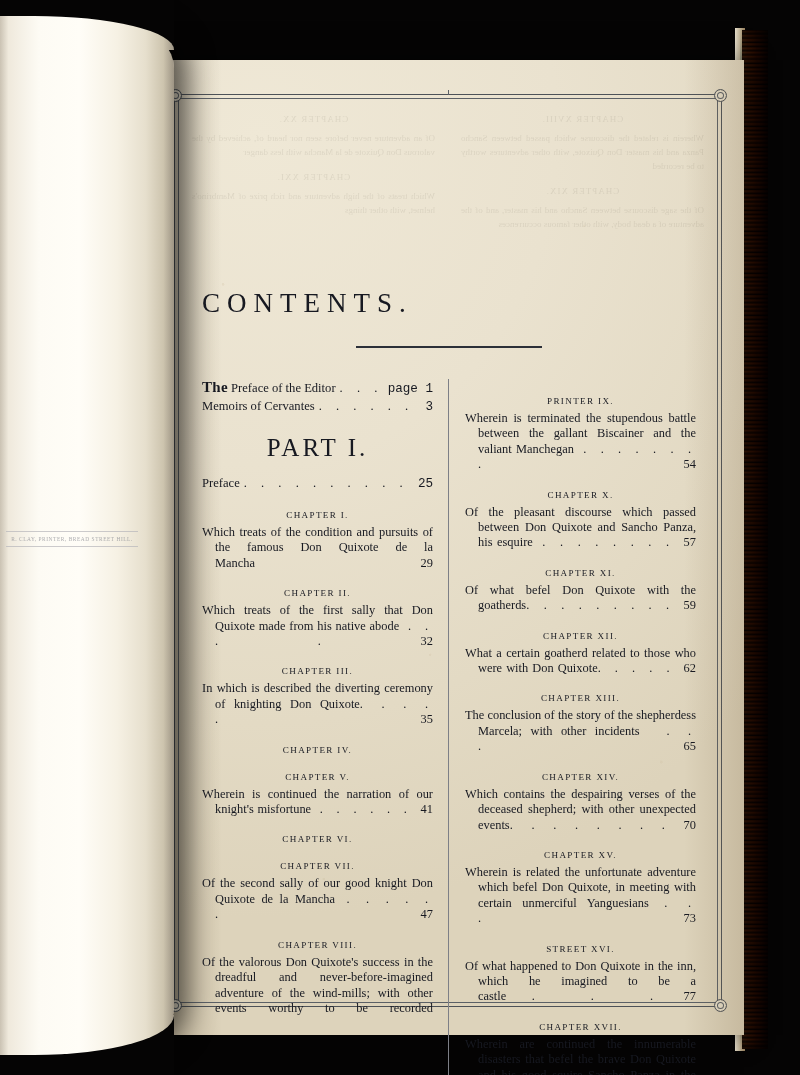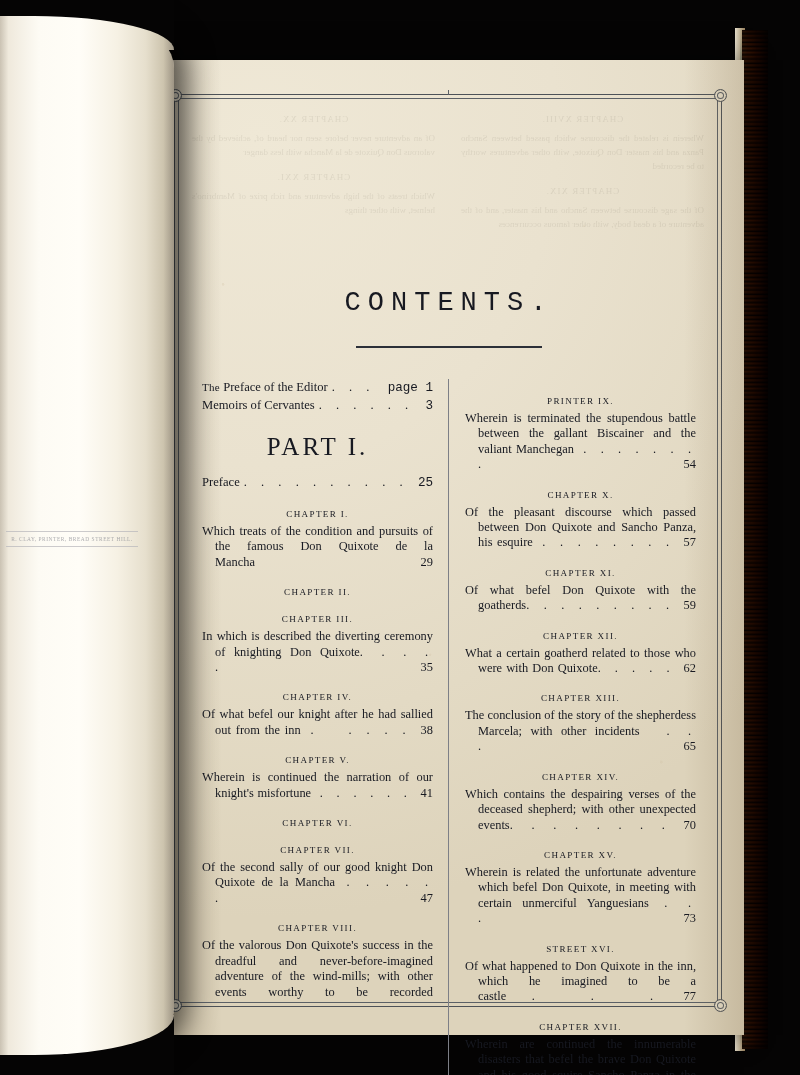--- a/index.html
+++ b/index.html
@@ -103,42 +103,42 @@
   .tick{position:absolute;width:1px;height:5px;background:#5b6066;left:50%;}
   .tick.t{top:-5px;} .tick.b{bottom:-5px;}
 
   
   .typeblock{
     position:absolute;left:50px;right:48px;top:230px;bottom:76px;
     color:#171921;
   }
 
   h1.title{
-    font-size:27px;letter-spacing:7px;font-weight:400;text-align:center;
+    font-size:27px;letter-spacing:7px;font-weight:400;
     margin:0 0 0 0;line-height:1;
-    font-family:Liberation Mono, monospace;
+    font-family:Liberation Serif, serif;
   }
   .title-rule{
     width:186px;height:0;margin:29px auto 0;
     border-top:2px solid #2c3038;
   }
 
   .columns{
     display:flex;margin-top:31px;
   }
   .col{flex:1 1 0;min-width:0;}
   .col.left{padding-right:15px;}
   .col.right{padding-left:16px;border-left:1px solid #7d7f86;}
 
   .front-entry{
     font-size:12.6px;line-height:17px;display:flex;align-items:baseline;
     white-space:nowrap;
   }
   .front-entry .t{flex:0 0 auto;}
-  .front-entry .sc{font-size:11px;letter-spacing:.3px;}
+  .front-entry .sc{font-size:15px;letter-spacing:.3px;font-weight:bold;}
   .front-entry .leader{
     flex:1 1 auto;margin:0 4px;overflow:hidden;white-space:nowrap;
     letter-spacing:5.5px;color:#171921;font-size:12.6px;
   }
   .front-entry .pg{flex:0 0 auto;font-family:Liberation Mono, monospace;}
 
   .part{
     text-align:center;font-size:25px;letter-spacing:3px;
     margin:18px 0 13px;
   }
@@ -262,26 +262,26 @@
           <div class="front-entry">
             <span class="t">Preface</span>
             <span class="leader">. . . . . . . . . .</span>
             <span class="pg">25</span>
           </div>
 
           <div class="chap">CHAPTER I.</div>
           <div class="entry j"><span class="first">Which treats of the condition and pursuits of the famous Don Quixote de la Mancha</span><span class="dots">&nbsp;&nbsp;</span><span class="num">29</span></div>
 
           <div class="chap">CHAPTER II.</div>
+          <div class="entry j"><span class="first">Which treats of the first sally that Don Quixote made from his native abode</span><span class="dots">&nbsp;. . . .&nbsp;</span><span class="num">32</span></div>
 
           <div class="chap">CHAPTER III.</div>
           <div class="entry j"><span class="first">In which is described the diverting ceremony of knighting Don Quixote</span><span class="dots">. . . . .&nbsp;</span><span class="num">35</span></div>
 
           <div class="chap">CHAPTER IV.</div>
-          <div class="entry j"><span class="first">Of what befel our knight after he had sallied out from the inn</span><span class="dots">&nbsp;.&nbsp;&nbsp;&nbsp;. . . .&nbsp;</span><span class="num">38</span></div>
 
           <div class="chap">CHAPTER V.</div>
           <div class="entry j"><span class="first">Wherein is continued the narration of our knight's misfortune</span><span class="dots">&nbsp;. . . . . .&nbsp;</span><span class="num">41</span></div>
 
           <div class="chap">CHAPTER VI.</div>
 
           <div class="chap">CHAPTER VII.</div>
           <div class="entry j"><span class="first">Of the second sally of our good knight Don Quixote de la Mancha</span><span class="dots">&nbsp;. . . . . .&nbsp;</span><span class="num">47</span></div>
 
           <div class="chap">CHAPTER VIII.</div>

